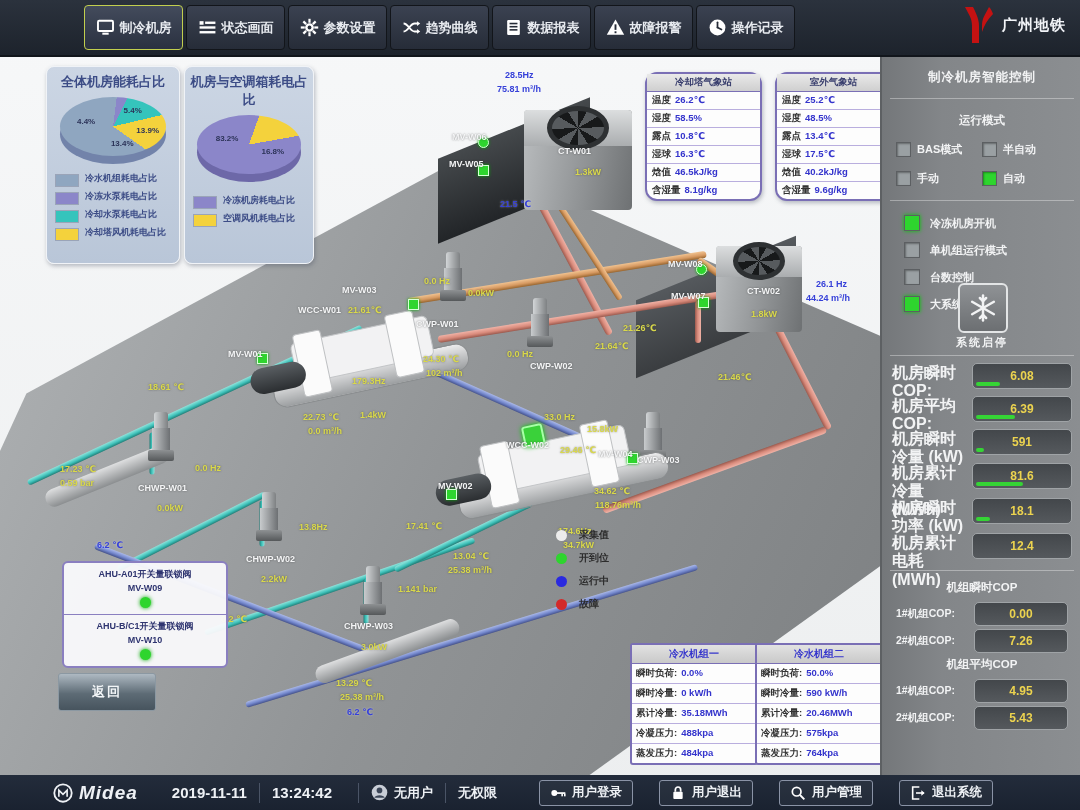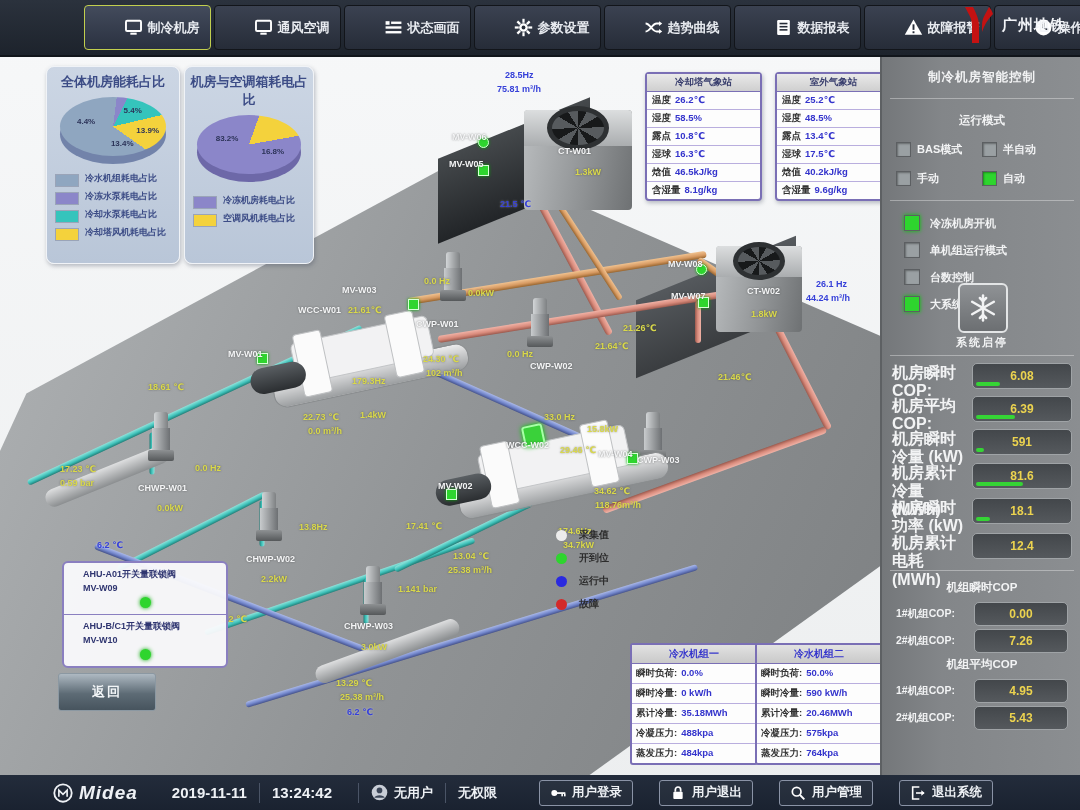--- a/index.html
+++ b/index.html
@@ -6,21 +6,21 @@
   #app{position:relative;width:1080px;height:810px;overflow:hidden;
        font-family:"Liberation Sans","DejaVu Sans",sans-serif;
        background:linear-gradient(180deg,#f7f8f9,#eceeef);}
   
   .topnav{position:absolute;left:0;top:0;width:1080px;height:55px;
           background:linear-gradient(#2b323d,#1d232c);border-bottom:2px solid #11151b;
           display:flex;align-items:center;z-index:60;}
   .nav-items{display:flex;margin-left:84px;}
   .nav-btn{width:97px;height:43px;margin-right:3px;border-radius:4px;cursor:pointer;
            background:linear-gradient(#3b4251,#262c38);border:1px solid #12151a;
-           display:flex;align-items:center;justify-content:center;gap:5px;padding-left:28px;}
+           display:flex;align-items:center;justify-content:center;gap:5px;}
   .nav-btn.active{border:1px solid #c2cf4e;background:linear-gradient(#434b5c,#2a3140);}
   .nav-btn span{color:#e8ebf0;font-size:13px;font-weight:bold;white-space:nowrap;}
   .nav-btn svg{width:19px;height:19px;flex:none;}
   .brand{position:absolute;right:14px;top:6px;display:flex;align-items:center;gap:8px;}
   .brand-text{color:#f2f4f8;font-size:15px;font-weight:bold;letter-spacing:1px;}
   
   .scene{position:absolute;left:0;top:55px;width:880px;height:720px;overflow:hidden;}
   .floor{position:absolute;left:0;top:0;width:880px;height:720px;
          background:linear-gradient(115deg,#a9acae 15%,#909395 55%,#7d8082);
          clip-path:polygon(3% 47%,53% 14%,100% 39%,100% 71%,67% 100%,0 100%,0 55%);}
@@ -68,37 +68,37 @@
              border:1px solid #f0f3f7;box-shadow:1px 2px 4px rgba(60,70,90,.35);z-index:40;}
   .pie-title{text-align:center;font-size:13px;font-weight:bold;color:#3c4c86;margin-top:6px;}
   .pie-wrap{position:relative;margin:6px auto 4px;}
   .pie-top{position:absolute;left:0;top:0;width:100%;height:82%;border-radius:50%;}
   .pie-lbl{position:absolute;font-size:8px;font-weight:bold;color:#2c3358;z-index:2;}
   .plegend{margin:2px 8px;}
   .plegend .li{display:flex;align-items:flex-start;gap:6px;margin-bottom:4px;}
   .plegend .sw{width:22px;height:11px;flex:none;border:1px solid #9aa4b8;margin-top:1px;}
   .plegend .tx{font-size:9px;color:#3c4c86;font-weight:bold;line-height:1.15;}
   .wpanel{position:absolute;width:113px;background:#fdfdfd;border:2px solid #7a6fb5;
-          border-radius:4px;z-index:40;box-shadow:1px 2px 4px rgba(60,70,90,.35);}
+          border-radius:12px;z-index:40;box-shadow:1px 2px 4px rgba(60,70,90,.35);}
   .wpanel .wt{background:linear-gradient(#e9e9e9,#cfcfcf);text-align:center;font-size:9.5px;
           font-weight:bold;color:#3a3f6e;padding:2px 0;border-bottom:1px solid #7a6fb5;}
   .wrow{display:flex;justify-content:flex-start;gap:4px;padding:2px 5px;
         border-bottom:1px solid #b9aede;}
   .wrow:last-child{border-bottom:none;}
   .wrow .rl{font-size:9.5px;font-weight:bold;color:#333;}
   .wrow .rv{font-size:9.5px;font-weight:bold;color:#3434cc;}
   .ctable{position:absolute;width:124px;background:#fdfdfd;border:2px solid #7a6fb5;
           border-radius:3px;z-index:40;}
   .ctable .ct-title{background:linear-gradient(#e2e2e2,#c9c9c9);text-align:center;
           font-size:10px;font-weight:bold;color:#3434cc;padding:2px 0;
           border-bottom:1px solid #7a6fb5;}
   .ctable .wrow{padding:3px 4px;}
   .ahu{position:absolute;left:62px;top:561px;width:162px;background:rgba(250,250,252,.95);
        border:2px solid #8a7fc0;border-radius:6px;z-index:40;}
-  .ahu .cell{padding:5px 19px 6px;border-bottom:1px solid #8a7fc0;text-align:left;}
+  .ahu .cell{padding:5px 19px 6px;border-bottom:1px solid #8a7fc0;text-align:center;}
   .ahu .cell:last-child{border-bottom:none;}
   .ahu .l1{font-size:9px;font-weight:bold;color:#2f3570;}
   .ahu .l2{font-size:9px;font-weight:bold;color:#2f3570;margin-top:2px;}
   .ahu .gdot{width:11px;height:11px;border-radius:50%;background:#2ed52e;margin:4px auto 0;
        box-shadow:0 0 4px #0a0;}
   .backbtn{position:absolute;left:58px;top:673px;width:96px;height:36px;border-radius:3px;
        background:linear-gradient(#aeb9c2,#5d6b75 55%,#47545e);border:1px solid #8b98a2;
        color:#f2f5f7;font-size:13px;font-weight:bold;display:flex;align-items:center;
        justify-content:center;z-index:40;cursor:pointer;letter-spacing:2px;}
   .dotlegend{position:absolute;left:556px;top:528px;z-index:40;}
@@ -165,27 +165,20 @@
     <div class="nav-items" id="nav-items">
         <div class="nav-btn active">
           <svg viewBox="0 0 24 24">
             <rect x="2.5" y="3.5" width="19" height="13" rx="1.5" fill="none" stroke="#ffffff" stroke-width="2.4"></rect>
             <rect x="8" y="18.5" width="8" height="2.6" fill="#ffffff"></rect>
           </svg>
           <span>制冷机房</span>
         </div>
         <div class="nav-btn">
           <svg viewBox="0 0 24 24">
-            <rect x="2.5" y="3.5" width="19" height="13" rx="1.5" fill="none" stroke="#ffffff" stroke-width="2.4"></rect>
-            <rect x="8" y="18.5" width="8" height="2.6" fill="#ffffff"></rect>
-          </svg>
-          <span>通风空调</span>
-        </div>
-        <div class="nav-btn">
-          <svg viewBox="0 0 24 24">
             <rect x="2" y="4" width="5" height="4.5" fill="#ffffff"></rect>
             <rect x="9" y="4.5" width="13" height="3" fill="#ffffff"></rect>
             <rect x="2" y="10.5" width="20" height="3" fill="#ffffff"></rect>
             <rect x="2" y="16.5" width="20" height="3" fill="#ffffff"></rect>
           </svg>
           <span>状态画面</span>
         </div>
         <div class="nav-btn">
           <svg viewBox="0 0 24 24">
             <g fill="#ffffff">

